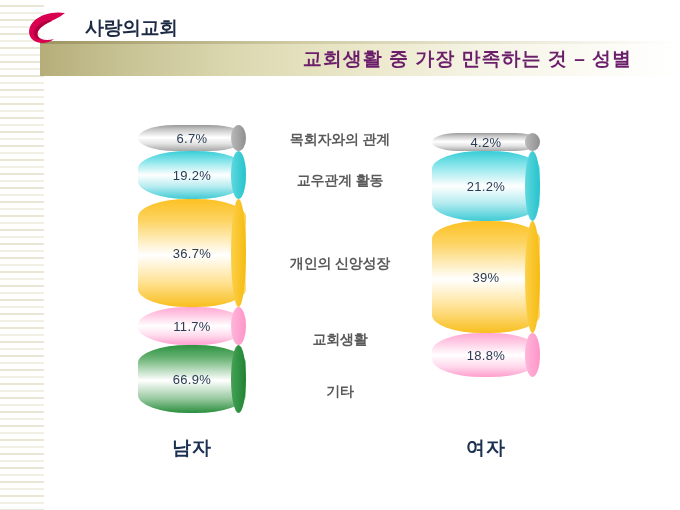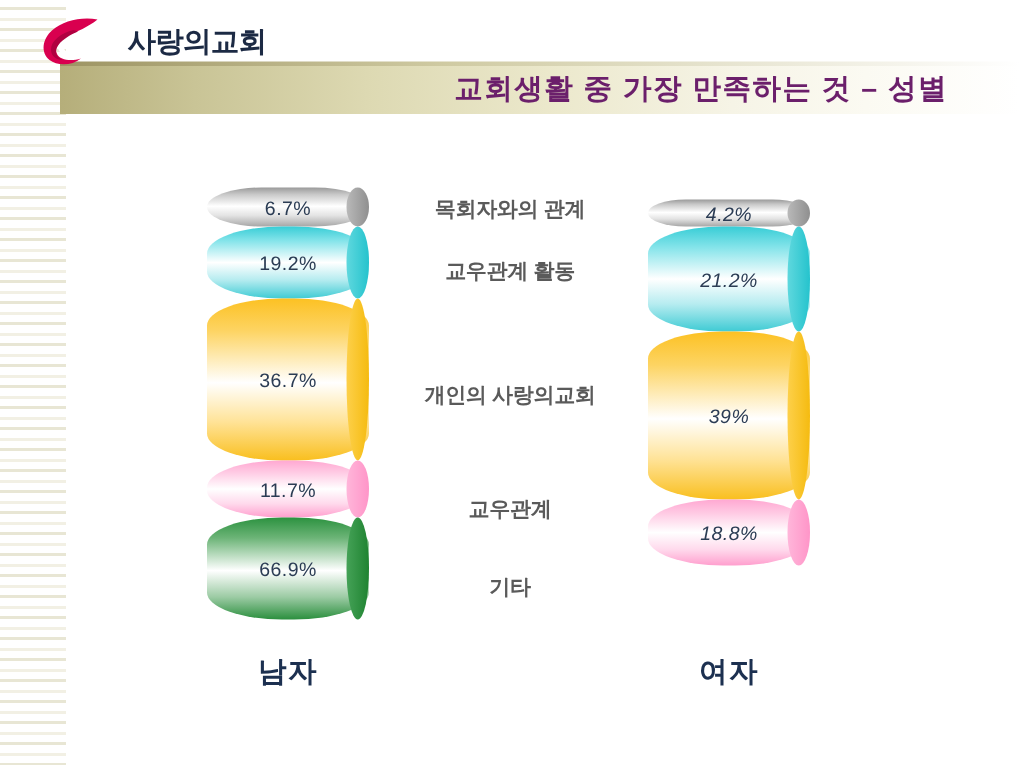--- a/index.html
+++ b/index.html
@@ -114,21 +114,21 @@
     top: 95px;
     width: 635px;
     height: 400px;
   }
   .bar-column {
     position: absolute;
     top: 0;
     width: 108px;
   }
   .bar-column.male  { left: 93px; }
-  .bar-column.female{ left: 387px; font-style: italic; }
+  .bar-column.female{ left: 387px; }
 
   .segment {
     position: relative;
     box-sizing: border-box;
     border-radius: 50px / 18px;
     display: flex;
     align-items: center;
     justify-content: center;
   }
   .segment .seg-label {
@@ -245,21 +245,21 @@
       <span class="seg-label">39%</span>
     </div>
     <div class="segment seg-pink" style="height:44px;">
       <span class="seg-label">18.8%</span>
     </div>
   </div>
 
   <div class="cat-labels">
     <div class="cat-label" style="top:36px;">목회자와의 관계</div>
     <div class="cat-label" style="top:77px;">교우관계 활동</div>
-    <div class="cat-label" style="top:160px;">개인의 사랑의교회</div>
-    <div class="cat-label" style="top:236px;">교우관계</div>
+    <div class="cat-label" style="top:160px;">개인의 신앙성장</div>
+    <div class="cat-label" style="top:236px;">교회생활</div>
     <div class="cat-label" style="top:288px;">기타</div>
   </div>
 
   <div class="group-label female">여자</div>
   <div class="group-label male">남자</div>
 
 </div>
 
 </body></html>

